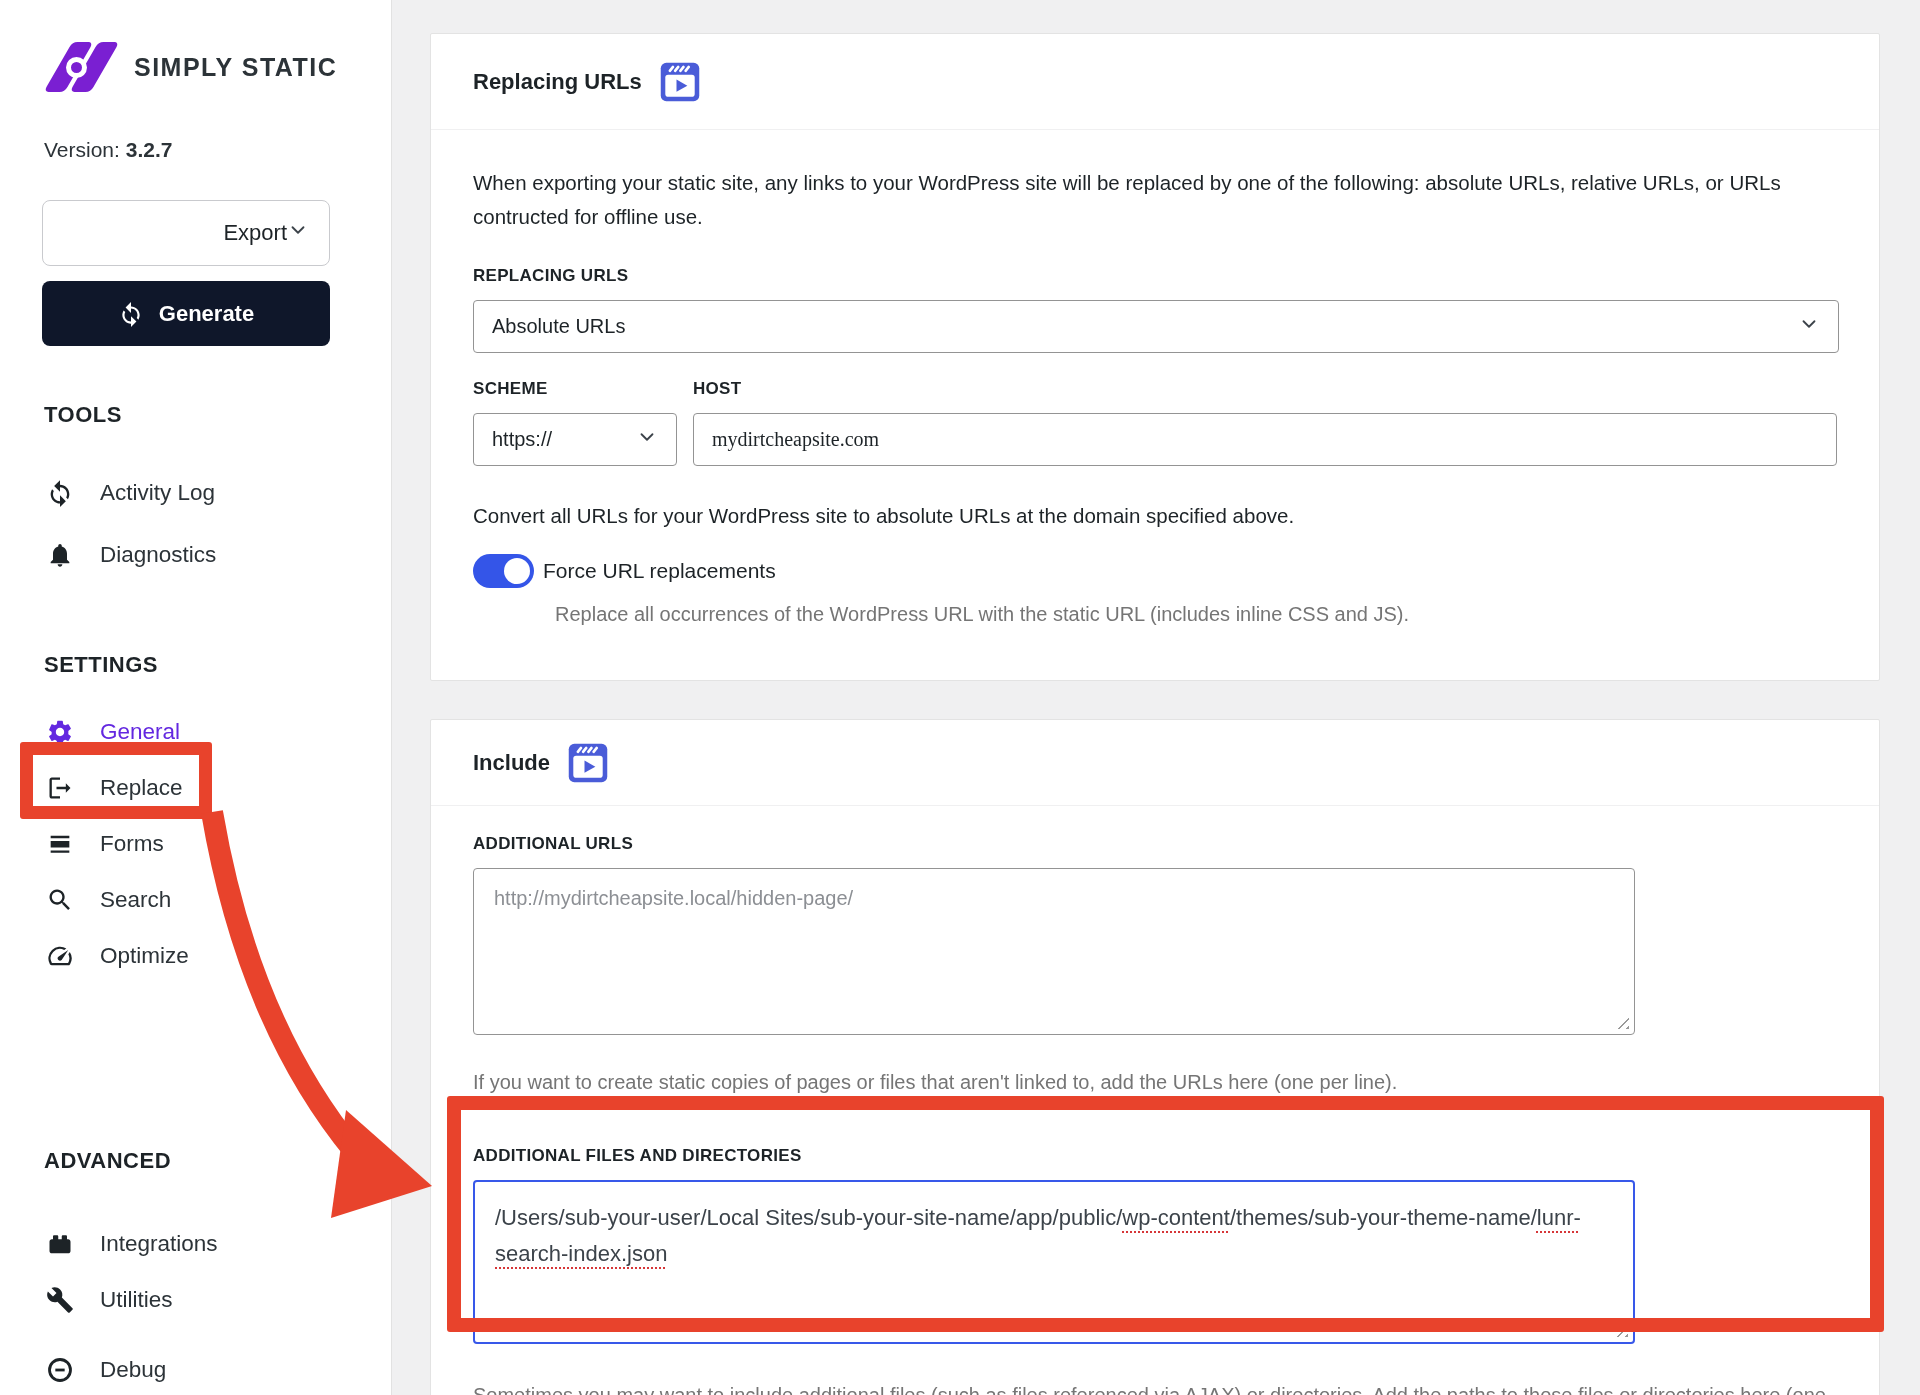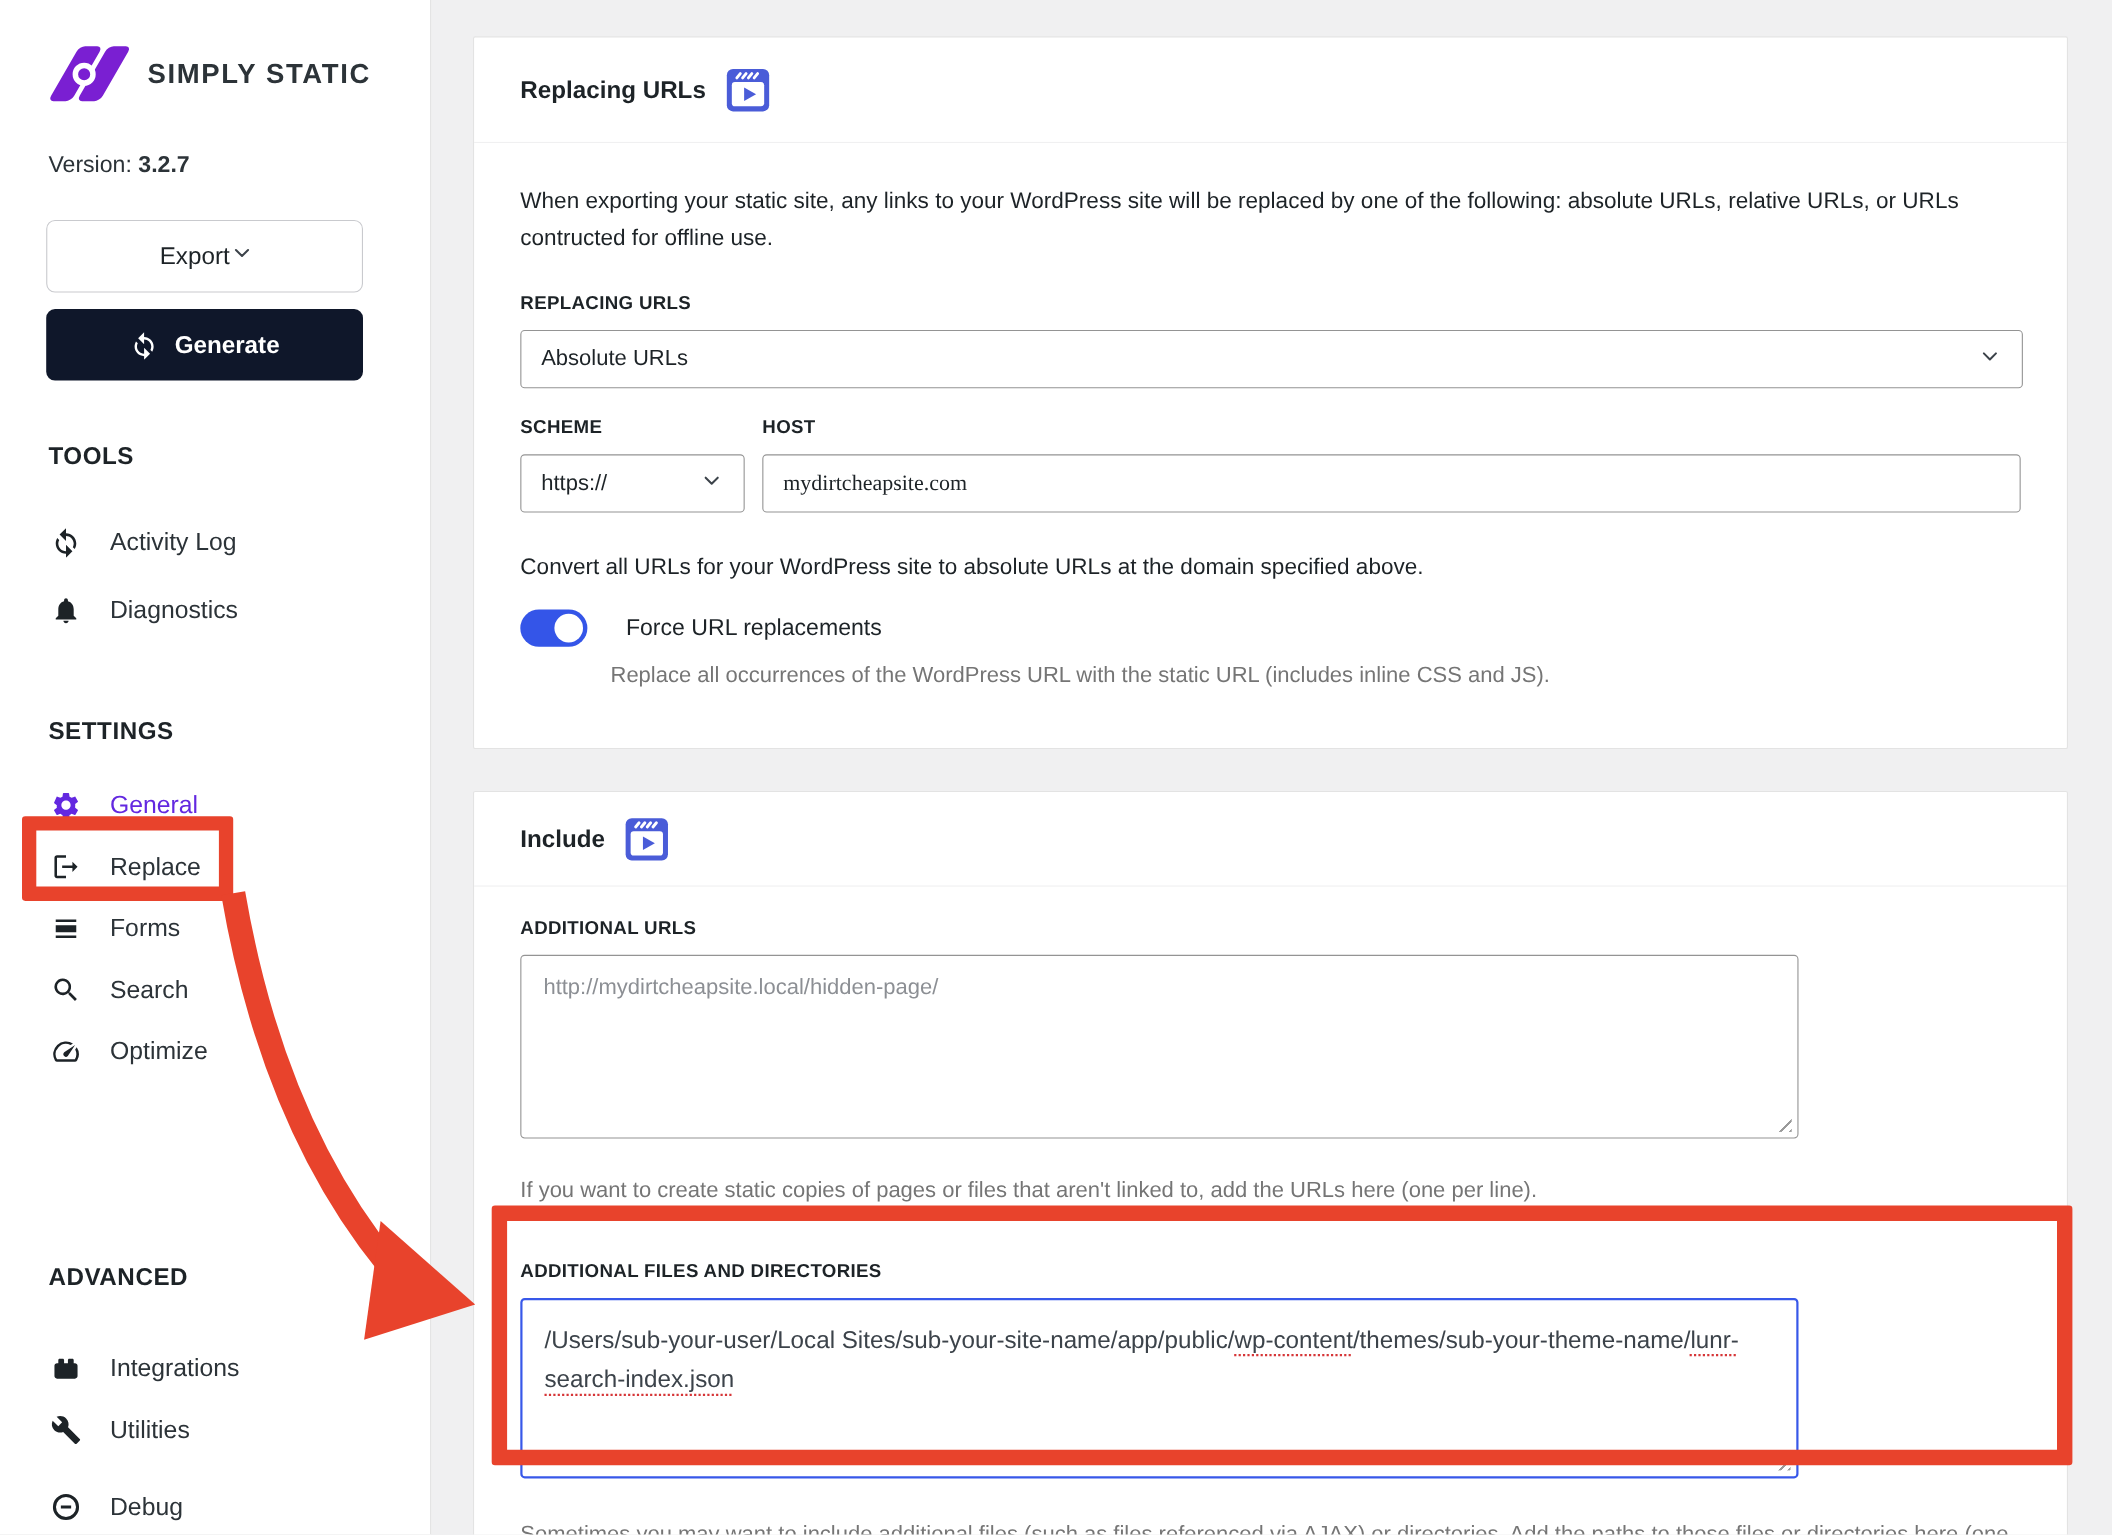--- a/index.html
+++ b/index.html
@@ -22,21 +22,21 @@
   .logo-mark .bar1 { left:14px; }
   .logo-mark .bar2 { left:40px; }
   .logo-mark .ring { position:absolute; left:22px; top:18px; width:21px; height:21px; background:#7a1fd2; border:5px solid #ffffff; border-radius:50%; }
   .brand-text { font-size:25px; font-weight:700; letter-spacing:1.5px; color:#2c3338; }
   .version-line { margin:40px 0 0 44px; font-size:21px; color:#2c3338; }
   .version-line b { font-weight:700; }
 
   .export-select {
     margin:38px 0 0 42px; width:288px; height:66px;
     border:1px solid #c9cace; border-radius:8px; background:#fff;
-    display:flex; align-items:center; justify-content:center;
+    display:flex; align-items:center; justify-content:flex-end;
     padding:0 20px 0 24px; font-size:22px; color:#1d2327; cursor:pointer;
   }
   .generate-btn {
     margin:15px 0 0 42px; width:288px; height:65px;
     background:#0f172a; border:none; border-radius:8px;
     color:#fff; font-size:22px; font-weight:600; font-family:inherit;
     display:flex; align-items:center; justify-content:center; gap:15px; cursor:pointer;
   }
   .side-heading {
     margin:56px 0 0 44px; font-size:22px; font-weight:700;
@@ -76,21 +76,21 @@
   }
   .select-box { justify-content:space-between; }
   .select-full { width:1366px; }
   .chev svg { width:22px; height:22px; stroke:#3c434a; fill:none; stroke-width:2; }
 
   .row2 { display:flex; gap:16px; margin-top:26px; }
   .col-scheme { width:204px; }
   .col-host { flex:1; }
   .convert-text { margin-top:38px; font-size:20.5px; color:#1d2327; }
 
-  .toggle-row { margin-top:26px; display:flex; align-items:center; gap:35px; }
+  .toggle-row { margin-top:26px; display:flex; align-items:center; gap:9px; }
   .toggle { position:relative; width:61px; height:34px; border-radius:17px; background:#3455e8; flex:none; cursor:pointer; }
   .toggle .knob { position:absolute; top:4px; left:31px; width:26px; height:26px; border-radius:50%; background:#fff; }
   .toggle-label { font-size:21px; color:#1d2327; }
   .toggle-help { margin:15px 0 0 82px; font-size:20px; color:#757575; }
 
   .textarea {
     position:relative; margin-top:14px; width:1162px; border:1px solid #949494; border-radius:4px;
     background:#fff; padding:18px 20px; font-size:20px; cursor:text;
   }
   .textarea.urls { height:167px; color:#8c8f94; }

